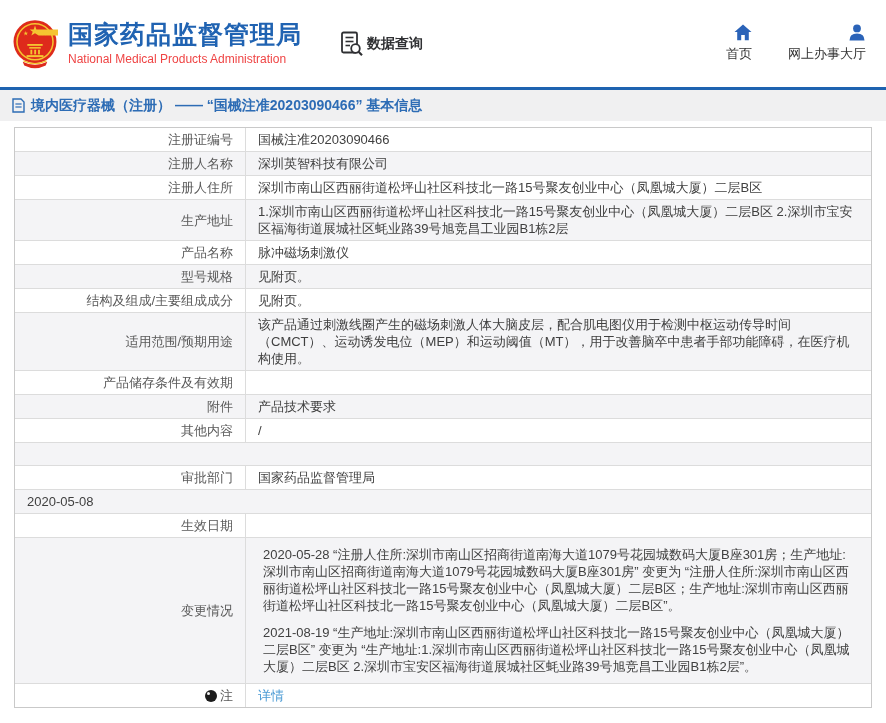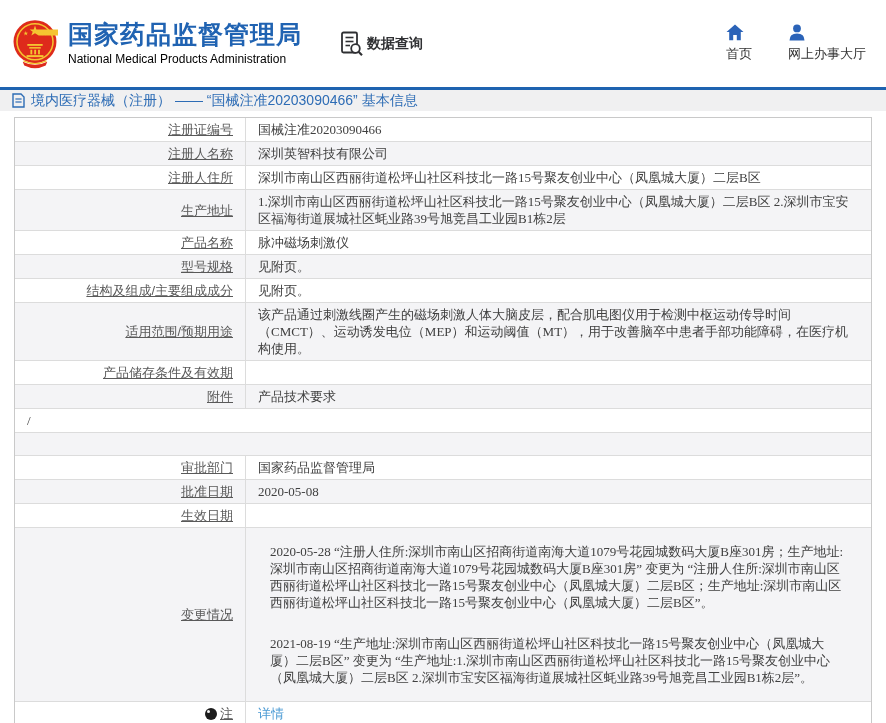--- a/index.html
+++ b/index.html
@@ -4,45 +4,45 @@
 <style>
   * { box-sizing: border-box; margin: 0; padding: 0; }
   html,body { width: 886px; height: 723px; background: #fff; overflow: hidden;
     font-family: "Liberation Sans", "DejaVu Sans", sans-serif; }
 
   
   .header { height: 87px; display: flex; align-items: center; padding: 0 14px 0 12px; background: #fff; }
   .emblem { width: 46px; height: 52px; flex-shrink: 0; }
   .brand { margin-left: 10px; }
   .brand-title { color: #2063b2; font-size: 25px; font-weight: bold; letter-spacing: 1px; line-height: 1.1; }
-  .brand-sub { color: #000000; font-size: 12px; margin-top: 4px; }
+  .brand-sub { color: #ef4444; font-size: 12px; margin-top: 4px; }
   .dataquery { display: flex; align-items: center; margin-left: 38px; gap: 3px; cursor: pointer; }
   .dataquery-label { font-size: 14px; color: #2f3033; font-weight: 700; text-align: center; }
   .spacer { flex: 1; }
   .nav { display: flex; gap: 36px; padding-right: 6px; }
-  .nav-item { display: flex; flex-direction: column; align-items: flex-start; gap: 4px; cursor: pointer; }
+  .nav-item { display: flex; flex-direction: column; align-items: flex-end; gap: 4px; cursor: pointer; }
   .nav-item span { font-size: 13px; color: #333; }
 
   .blue-line { height: 3px; background: #1e63b0; }
 
   
-  .crumbbar { height: 21px; background: #f0f0f1; display: flex; align-items: center; padding: 0 12px; }
+  .crumbbar { height: 31px; background: #f0f0f1; display: flex; align-items: center; padding: 0 12px; font-weight: bold; }
   .crumb { display: flex; align-items: center; gap: 6px; color: #2d6cb5; font-size: 14px; }
 
   
   .tbl { margin: 6px 14px 0 14px; border: 1px solid #c9c9c9; }
   .trow { display: flex; min-height: 23px; background: #fff; }
   .trow + .trow { border-top: 1px solid #dcdcdc; }
   .trow:nth-child(even) { background: #f4f4f6; }
   .tlabel { width: 231px; flex-shrink: 0; display: flex; justify-content: flex-end; align-items: center;
     text-align: center; padding: 3px 12px 3px 4px; border-right: 1px solid #dcdcdc;
-    color: #595959; font-size: 13px; line-height: 17px; text-decoration: underline; }
+    color: #595959; font-size: 13px; line-height: 17px; }
   .tvalue { flex: 1; display: flex; flex-direction: column; justify-content: center;
-    padding: 3px 14px 3px 12px; color: #404040; font-size: 13px; line-height: 17px; font-family: Liberation Serif, serif; }
-  .tvalue p { margin: 12px; }
+    padding: 3px 14px 3px 12px; color: #404040; font-size: 13px; line-height: 17px; }
+  .tvalue p { margin: 5px; }
   .detail-link { color: #4a9ad4; text-decoration: none; cursor: pointer; }
   .note-dot { width: 12px; height: 12px; border-radius: 50%; background: #1c1c1c; display: inline-block;
     margin-right: 3px; position: relative; flex-shrink: 0; }
   .note-dot::after { content:""; position: absolute; left: 2px; top: 2px; width: 3px; height: 3px;
     border-radius: 50%; background: #f7f7f7; }
 </style>
 </head>
 <body>
 
 <div class="header">
@@ -166,35 +166,35 @@
       </div>
       <div class="tvalue"></div>
     </div>
     <div class="trow">
       <div class="tlabel">
         <span>附件</span>
       </div>
       <div class="tvalue">产品技术要求</div>
     </div>
     <div class="trow">
+      <div class="tlabel">
+        <span>其他内容</span>
+      </div>
       <div class="tvalue">/</div>
     </div>
     <div class="trow">
       <div class="tvalue"></div>
     </div>
     <div class="trow">
       <div class="tlabel">
         <span>审批部门</span>
       </div>
       <div class="tvalue">国家药品监督管理局</div>
     </div>
     <div class="trow">
-      <div class="tlabel">
-        <span>批准日期</span>
-      </div>
       <div class="tvalue">2020-05-08</div>
     </div>
     <div class="trow">
       <div class="tlabel">
         <span>生效日期</span>
       </div>
       <div class="tvalue"></div>
     </div>
     <div class="trow">
       <div class="tlabel">

